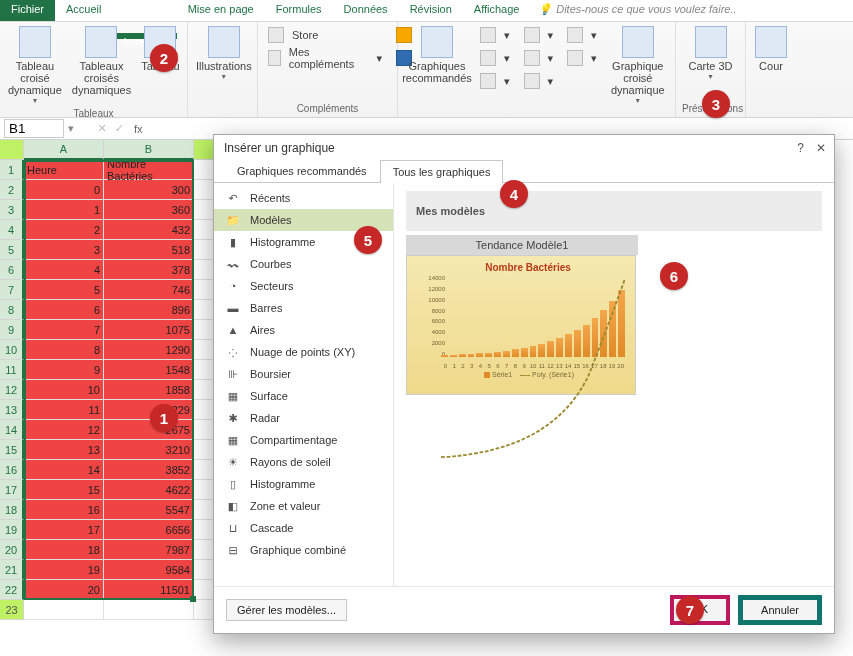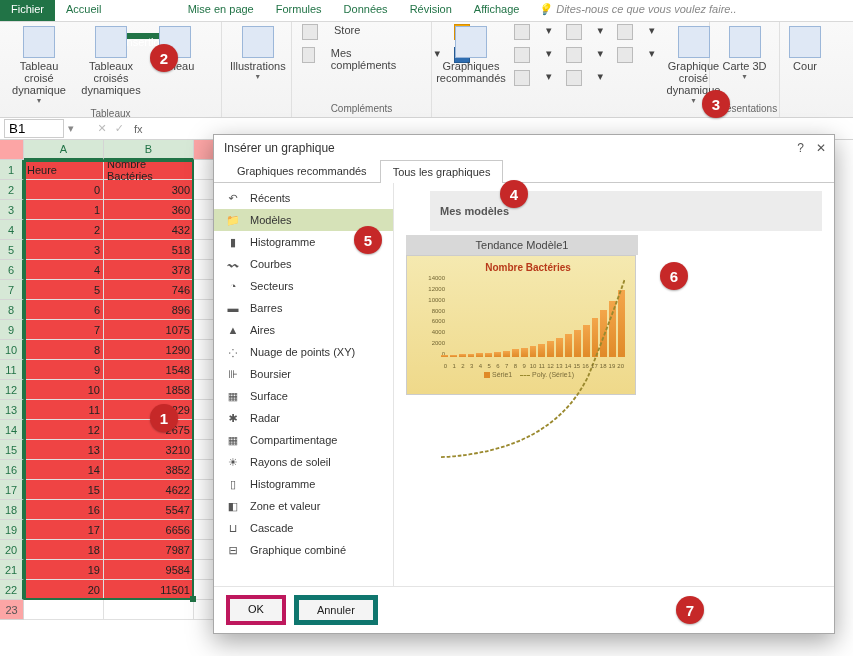--- a/index.html
+++ b/index.html
@@ -13,29 +13,29 @@
   .ribbon-bulb { color:#e6b800; margin-right:4px; }
   .ribbon { display:flex; height:96px; background:linear-gradient(#f9f9f9,#f3f3f3); border-bottom:1px solid #d4d4d4; }
   .group { display:flex; flex-direction:column; border-right:1px solid #e0e0e0; padding:2px 6px 0 6px; }
   .group-body { display:flex; flex:1; gap:6px; align-items:flex-start; }
   .group-label { text-align:center; color:#666; font-size:10px; padding:1px 0 3px 0; position:relative;}
   .group-label .launcher { position:absolute; right:0; bottom:2px; width:10px; height:10px; border:1px solid #aaa; font-size:8px; line-height:8px; text-align:center; color:#666;}
   .big-btn { display:flex; flex-direction:column; align-items:center; width:66px; padding:2px 2px; cursor:pointer; }
   .big-btn .ico { width:32px; height:32px; margin-bottom:2px; background:#dfe8f5; border:1px solid #9cb7d9; position:relative; }
   .big-btn .lbl { text-align:center; line-height:12px; color:#444; }
   .big-btn .drop { font-size:8px; color:#666; }
-  .small-row { display:flex; gap:16px; height:22px; padding:0 4px; cursor:pointer; color:#444;}
+  .small-row { display:flex; align-items:center; gap:8px; height:22px; padding:0 4px; cursor:pointer; color:#444;}
   .small-row .si { width:16px; height:16px; background:#e8e8e8; border:1px solid #bbb; display:inline-block;}
   .stack { display:flex; flex-direction:column; gap:1px; }
   .addr { display:flex; align-items:center; height:22px; border-bottom:1px solid #d4d4d4; background:#fff; }
   .namebox { width:60px; border:1px solid #ccc; margin:1px 4px; padding:1px 4px; background:#fff; }
   .fx { padding:0 6px; color:#666; }
   .grid { position:absolute; top:140px; left:0; right:0; bottom:20px; background:#fff; }
   .colhdrs { display:flex; height:20px; }
-  .rowhdr,.colhdr,.corner { background:#fca5a5; border-right:1px solid #d4d4d4; border-bottom:1px solid #d4d4d4; display:flex; align-items:center; justify-content:center; color:#555; }
+  .rowhdr,.colhdr,.corner { background:#bef264; border-right:1px solid #d4d4d4; border-bottom:1px solid #d4d4d4; display:flex; align-items:center; justify-content:center; color:#555; }
   .corner { width:24px; height:20px; }
   .colhdr { height:20px; }
   .colA { width:80px; } .colB { width:90px; } .colC { width:70px; }
   .colhdr.sel { background:#d6e8d6; color:#217346; border-bottom:2px solid #217346; }
   .rows { }
   .row { display:flex; height:20px; }
   .rowhdr { width:24px; height:20px; }
   .rowhdr.sel { background:#d6e8d6; color:#217346; border-right:2px solid #217346; }
   .cell { border-right:1px solid #e0e0e0; border-bottom:1px solid #e0e0e0; height:20px; padding:0 3px; display:flex; align-items:center; }
   .cell.num { justify-content:flex-end; }
@@ -47,21 +47,21 @@
   .dlg-title .ctrls { display:flex; gap:12px; color:#555; }
   .dlg-tabs { display:flex; border-bottom:1px solid #c9c9c9; padding:0 10px; gap:0; }
   .dlg-tab { padding:5px 12px; border:1px solid transparent; border-bottom:none; cursor:pointer; color:#333; }
   .dlg-tab.active { border-color:#c9c9c9; background:#fff; position:relative; top:1px; }
   .dlg-body { flex:1; display:flex; overflow:hidden; }
   .dlg-side { width:180px; border-right:1px solid #e4e4e4; padding:4px 0; overflow:auto; }
   .side-item { display:flex; align-items:center; gap:8px; padding:4px 10px; cursor:pointer; color:#333; }
   .side-item.sel { background:#d6e2b8; }
   .side-item .sico { width:18px; height:14px; display:flex; align-items:center; justify-content:center; color:#555;}
   .dlg-main { flex:1; padding:8px 12px; }
-  .my-templates { background:#ececec; color:#555; font-weight:600; padding:14px 10px;margin-left:24px; }
+  .my-templates { background:#ececec; color:#555; font-weight:600; padding:14px 10px; }
   .tpl-name { background:#d8d8d8; color:#444; padding:4px 0; text-align:center; margin:4px 0 0 0;}
   .chart-thumb { width:230px; height:140px; border:1px solid #ccc; margin-top:0; background:linear-gradient(#f5e9b0,#efd98a); position:relative; padding:6px 6px 16px 20px; }
   .chart-title { color:#b83a1a; text-align:center; font-size:10px; font-weight:bold; }
   .chart-area { position:relative; height:94px; margin-top:2px; }
   .bars { position:absolute; left:14px; right:4px; bottom:12px; top:0; display:flex; align-items:flex-end; gap:2px; }
   .bar { flex:1; background:linear-gradient(#f3a64b,#e08a28); }
   .trend { position:absolute; left:14px; right:4px; bottom:12px; top:0; }
   .ylabels { position:absolute; left:0; top:0; bottom:12px; width:18px; display:flex; flex-direction:column; justify-content:space-between; font-size:6px; color:#736634; text-align:right; }
   .xlabels { position:absolute; left:14px; right:4px; bottom:0; display:flex; font-size:6px; color:#736634; }
   .xlabels span { flex:1; text-align:center;}
@@ -85,21 +85,21 @@
   <div class="ribbon-tab active">Insertion</div>
   <div class="ribbon-tab">Mise en page</div>
   <div class="ribbon-tab">Formules</div>
   <div class="ribbon-tab">Données</div>
   <div class="ribbon-tab">Révision</div>
   <div class="ribbon-tab">Affichage</div>
   <div class="ribbon-tell"><span class="ribbon-bulb">💡</span><span>Dites-nous ce que vous voulez faire..</span></div>
 </div>
 
 <div class="ribbon">
-  <div class="group" style="width:222px">
+  <div class="group" style="width:188px">
     <div class="group-body">
       <div class="big-btn">
           <div class="ico"></div>
           <div class="lbl">Tableau croisé
 dynamique</div>
           <div class="drop">▾</div>
         </div>
       <div class="big-btn">
           <div class="ico"></div>
           <div class="lbl">Tableaux croisés
@@ -529,20 +529,21 @@
           </div>
           <div class="legend">
             <span class="sq"></span><span>Série1</span>
             &nbsp;&nbsp;<span class="ln"></span><span>Poly. (Série1)</span>
           </div>
         </div>
       </div>
     </div>
   </div>
   <div class="dlg-foot">
+    <div class="manage">Gérer les modèles...</div>
     <div class="right">
       <div class="btn primary">OK</div>
       <div class="btn">Annuler</div>
     </div>
   </div>
 </div>
 
 <div class="badge" style="left:150px; top:404px;">1</div>
 <div class="badge" style="left:150px; top:44px;">2</div>
 <div class="badge" style="left:702px; top:90px;">3</div>

